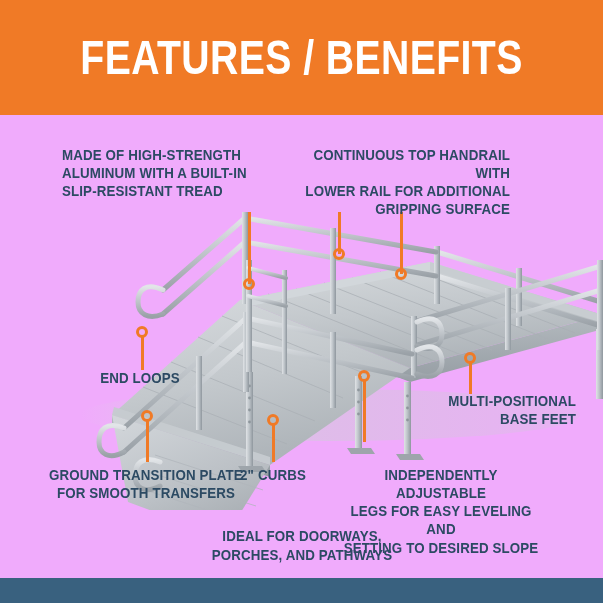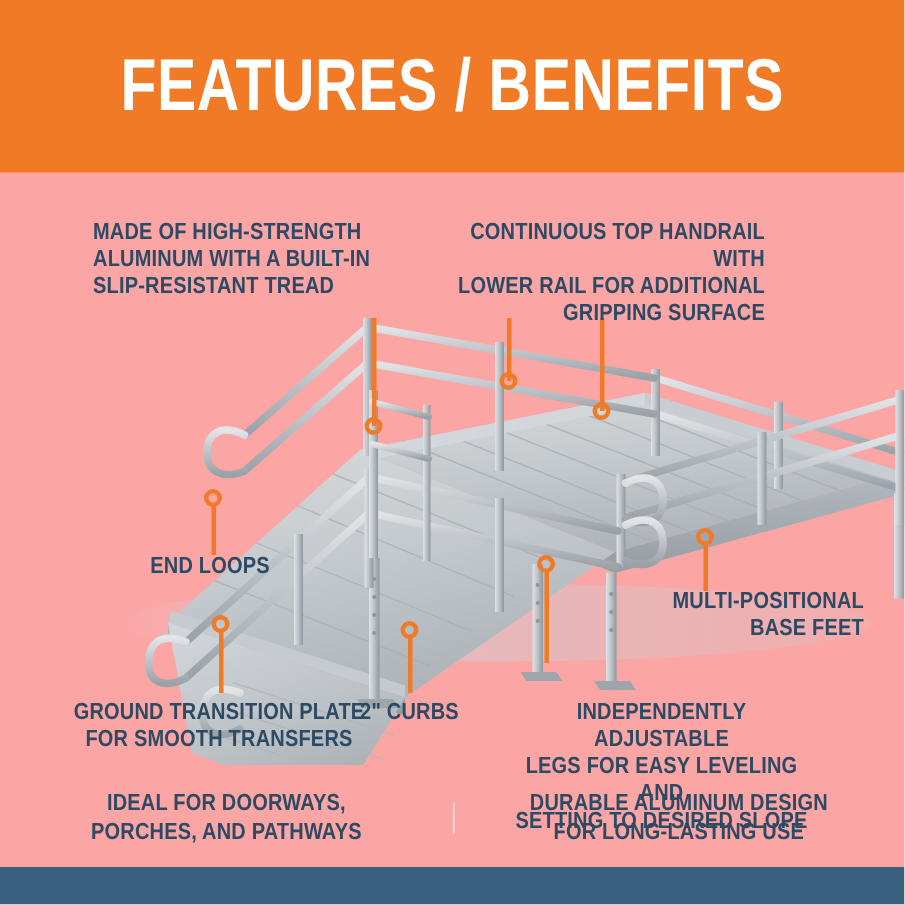--- a/index.html
+++ b/index.html
@@ -8,21 +8,21 @@
   }
   body {
     width: 603px; height: 603px;
     font-family: "Liberation Sans", sans-serif;
     overflow: hidden;
     position: relative;
   }
   #poster {
     position: relative;
     width: 603px; height: 603px;
-    background: #fca5a5;
+    background: #f0abfc;
     overflow: hidden;
   }
 
   
   .header-band {
     position: absolute;
     left: 0; top: 0;
     width: 603px; height: 115px;
     background: #F07A26;
     display: flex;
@@ -333,21 +333,17 @@
 
   <div class="callout c" style="left:322px; top:466px; width:238px;">INDEPENDENTLY ADJUSTABLE
 LEGS FOR EASY LEVELING AND
 SETTING TO DESIRED SLOPE</div>
 
   <div class="footer">
     <div class="footer-col">
       <div class="footer-text">IDEAL FOR DOORWAYS,
 PORCHES, AND PATHWAYS</div>
     </div>
-    <div class="footer-col">
-      <div class="footer-text">DURABLE ALUMINUM DESIGN
-FOR LONG-LASTING USE</div>
-    </div>
   </div>
 
   <div class="bottom-bar"></div>
 
 </div>
 
 </body></html>

